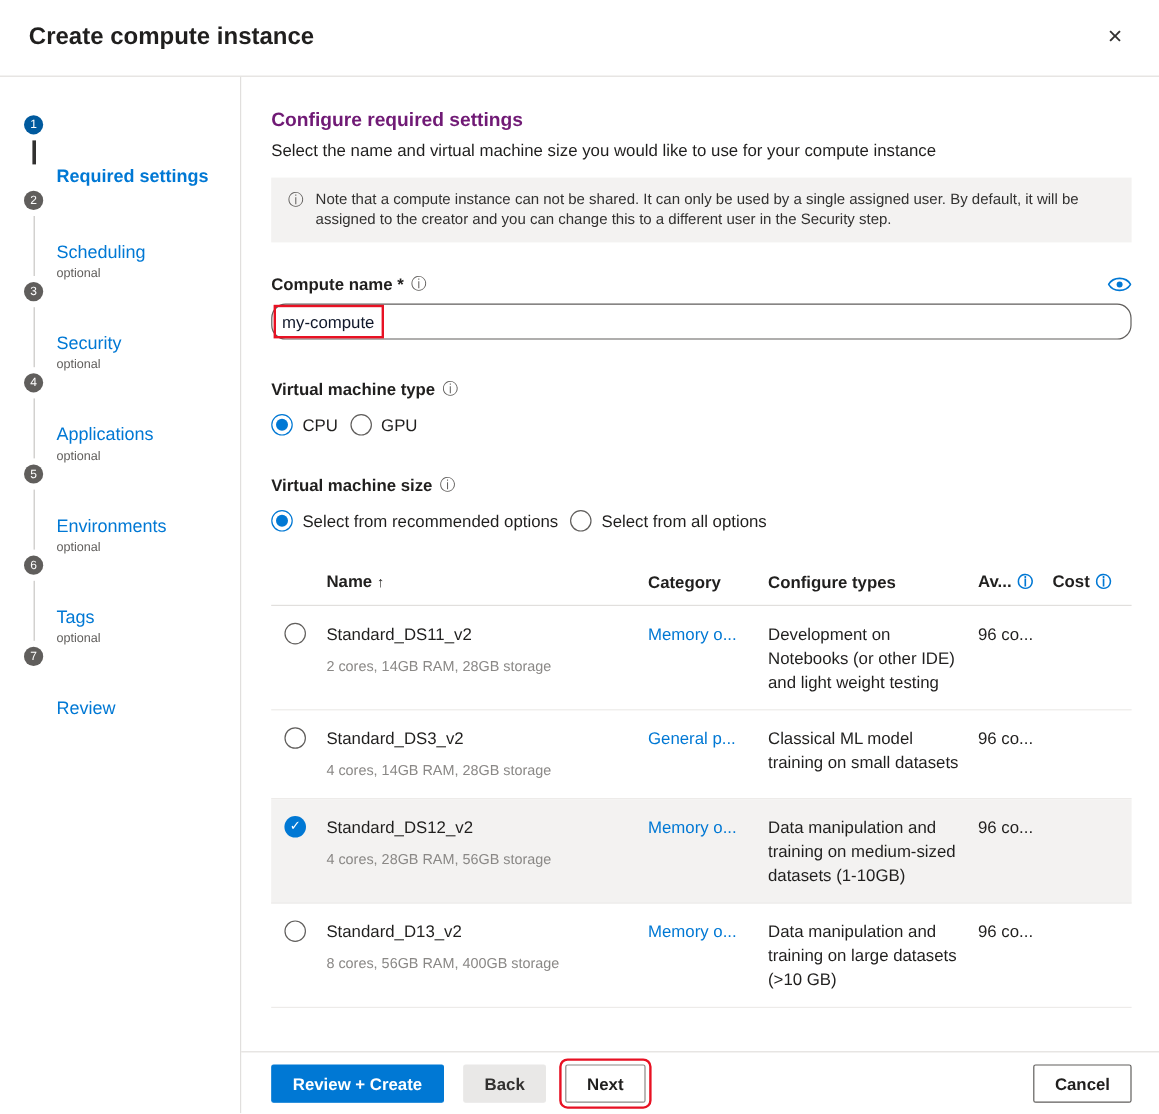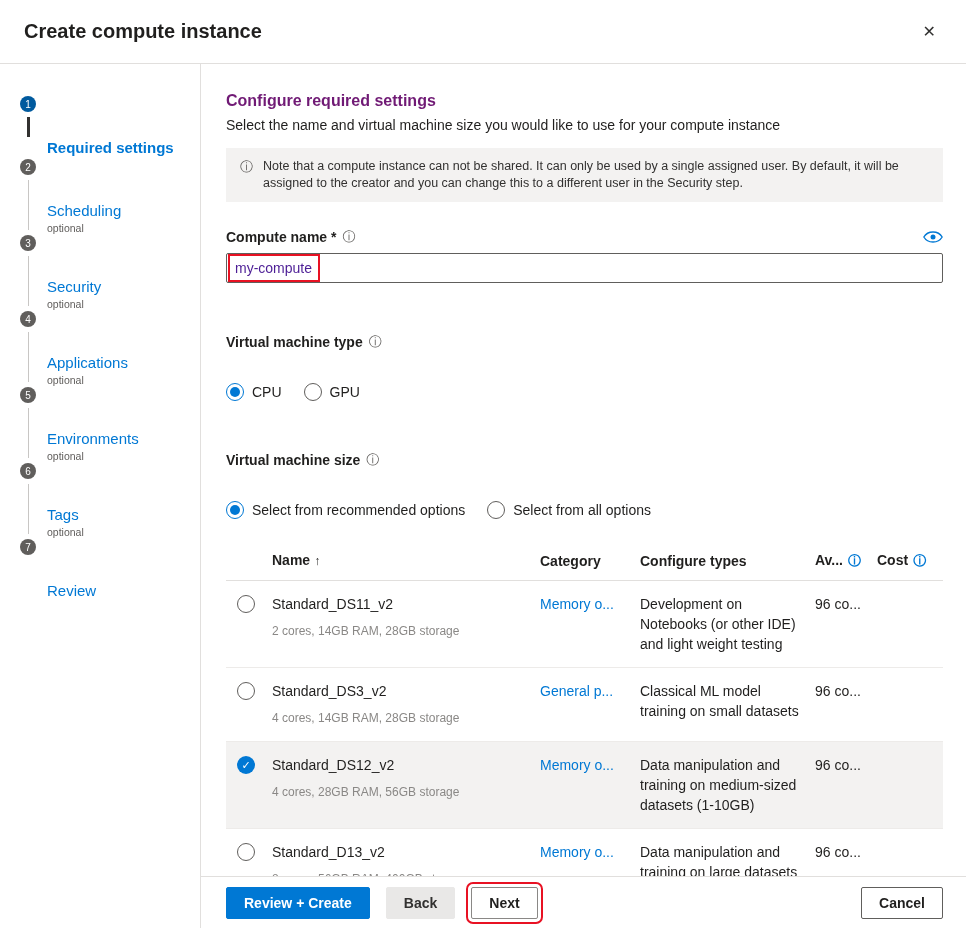--- a/index.html
+++ b/index.html
@@ -38,30 +38,30 @@
   .info-banner .info-i { flex:0 0 auto; }
 
   .info-i { font-style:normal; font-size:13px; color:#605e5c; }
   .info-i.blue { color:#0078d4; }
 
   .field-label-row { display:flex; align-items:center; gap:6px; margin-top:26px; }
   .field-label { font-size:14px; font-weight:700; color:#201f1e; }
   .eye-icon { margin-left:auto; display:inline-flex; cursor:pointer; }
 
   .input-wrap { position:relative; margin-top:7px; }
-  .text-input { width:100%; height:30px; border:1px solid #605e5c; border-radius:2px; padding:0 8px; font-size:14px; font-family:inherit; color:#4c1d95; }
+  .text-input { width:100%; height:30px; border:1px solid #605e5c; border-radius:12px; padding:0 8px; font-size:14px; font-family:inherit; color:#0f172a; }
   .annotation-input { position:absolute; left:2px; top:1px; bottom:1px; width:92px; border:2px solid #e81123; pointer-events:none; }
 
-  .radio-row { display:flex; gap:22px; margin-top:32px; align-items:center; }
+  .radio-row { display:flex; gap:10px; margin-top:12px; align-items:center; }
   .radio-option { display:inline-flex; align-items:center; gap:8px; font-size:14px; cursor:pointer; }
   .radio { width:18px; height:18px; border:1px solid #605e5c; border-radius:50%; background:#fff; display:inline-flex; align-items:center; justify-content:center; flex:0 0 18px; }
   .radio.checked { border-color:#0078d4; }
   .radio.checked::after { content:""; width:10px; height:10px; border-radius:50%; background:#0078d4; }
 
-  .mt-lg { margin-top:50px; }
+  .mt-lg { margin-top:32px; }
 
   
   .vm-table { margin-top:22px; font-size:14px; }
   .t-row { display:grid; grid-template-columns:46px 1fr 100px 175px 62px 66px; align-items:start; border-bottom:1px solid #edebe9; padding:13px 0; }
   .t-head { padding:9px 0; align-items:center; border-bottom:1px solid #e1dfdd; }
   .t-head .t-cell { font-weight:700; color:#201f1e; }
   .t-cell { padding-right:10px; line-height:20px; }
   .c-radio { display:flex; justify-content:flex-start; padding-left:11px; padding-top:1px; }
   .t-row.selected { background:#f3f2f1; }
   .vm-name { color:#201f1e; }

